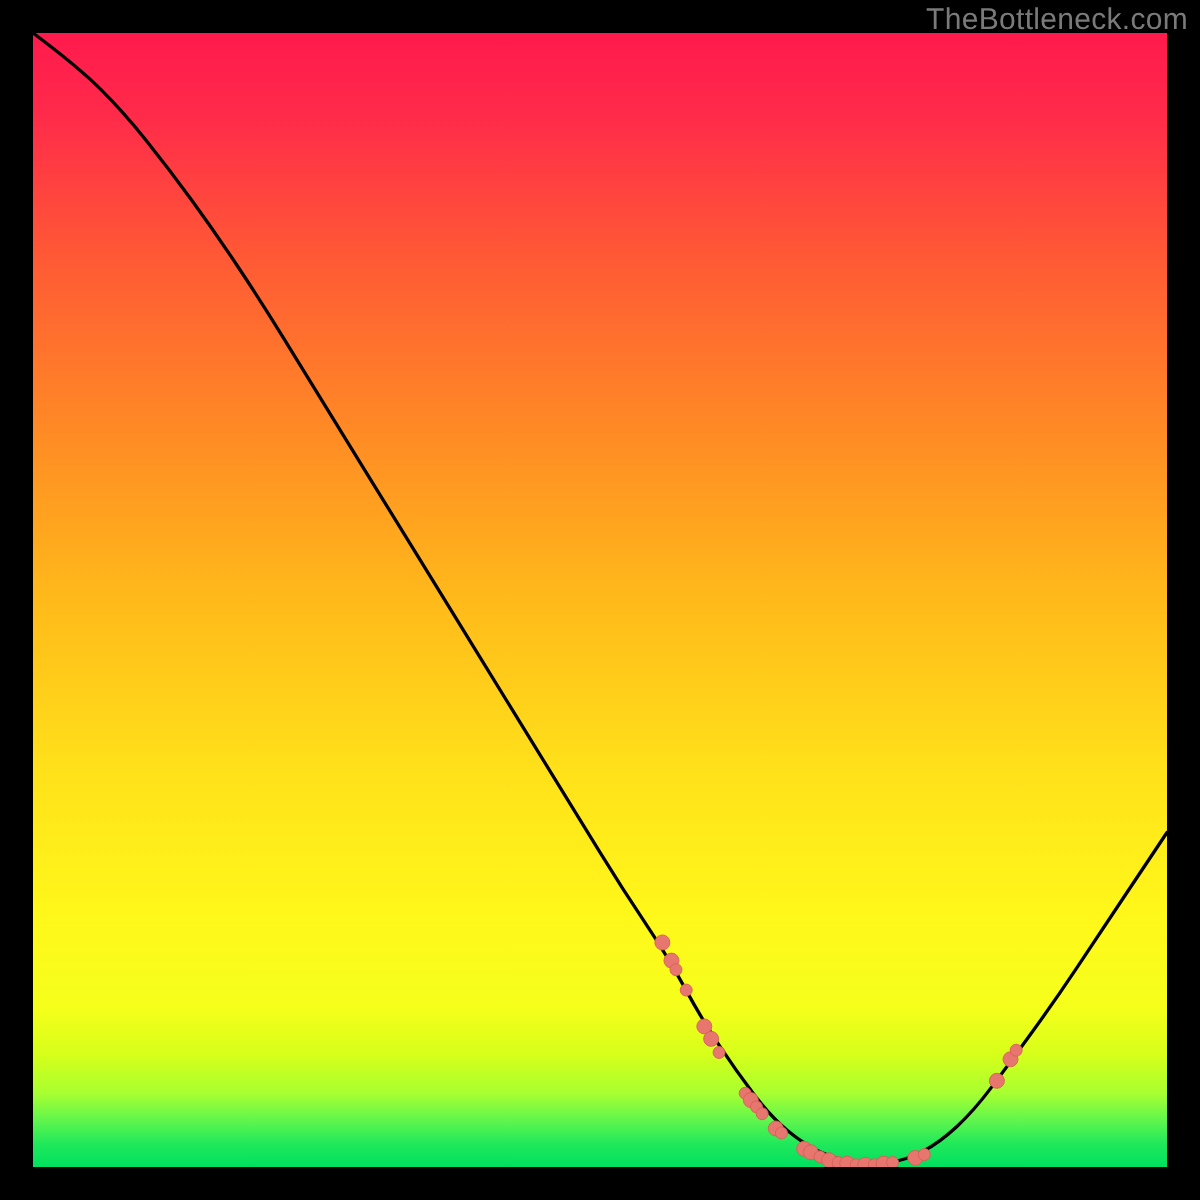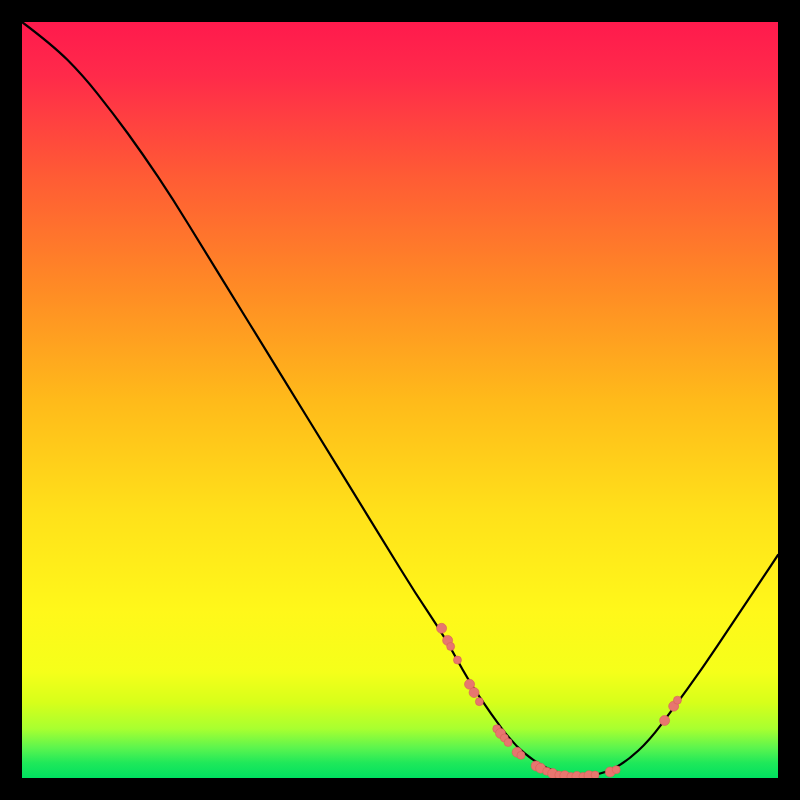--- a/index.html
+++ b/index.html
@@ -37,20 +37,21 @@
     height: 756px;
   }
   svg {
     display: block;
   }
 </style>
 </head>
 <body>
 
 <div class="frame">
+  <div class="watermark">TheBottleneck.com</div>
 
   <div class="plot-area">
     <svg id="chart-svg" width="756" height="756" viewBox="0 0 756 756">
         <defs>
           <linearGradient id="bg-grad" x1="0" y1="0" x2="0" y2="1">
             <stop offset="0" stop-color="#ff1a4d"></stop>
             <stop offset="0.07" stop-color="#ff2a4a"></stop>
             <stop offset="0.2" stop-color="#ff5a35"></stop>
             <stop offset="0.35" stop-color="#ff8a25"></stop>
             <stop offset="0.5" stop-color="#ffba1a"></stop>

